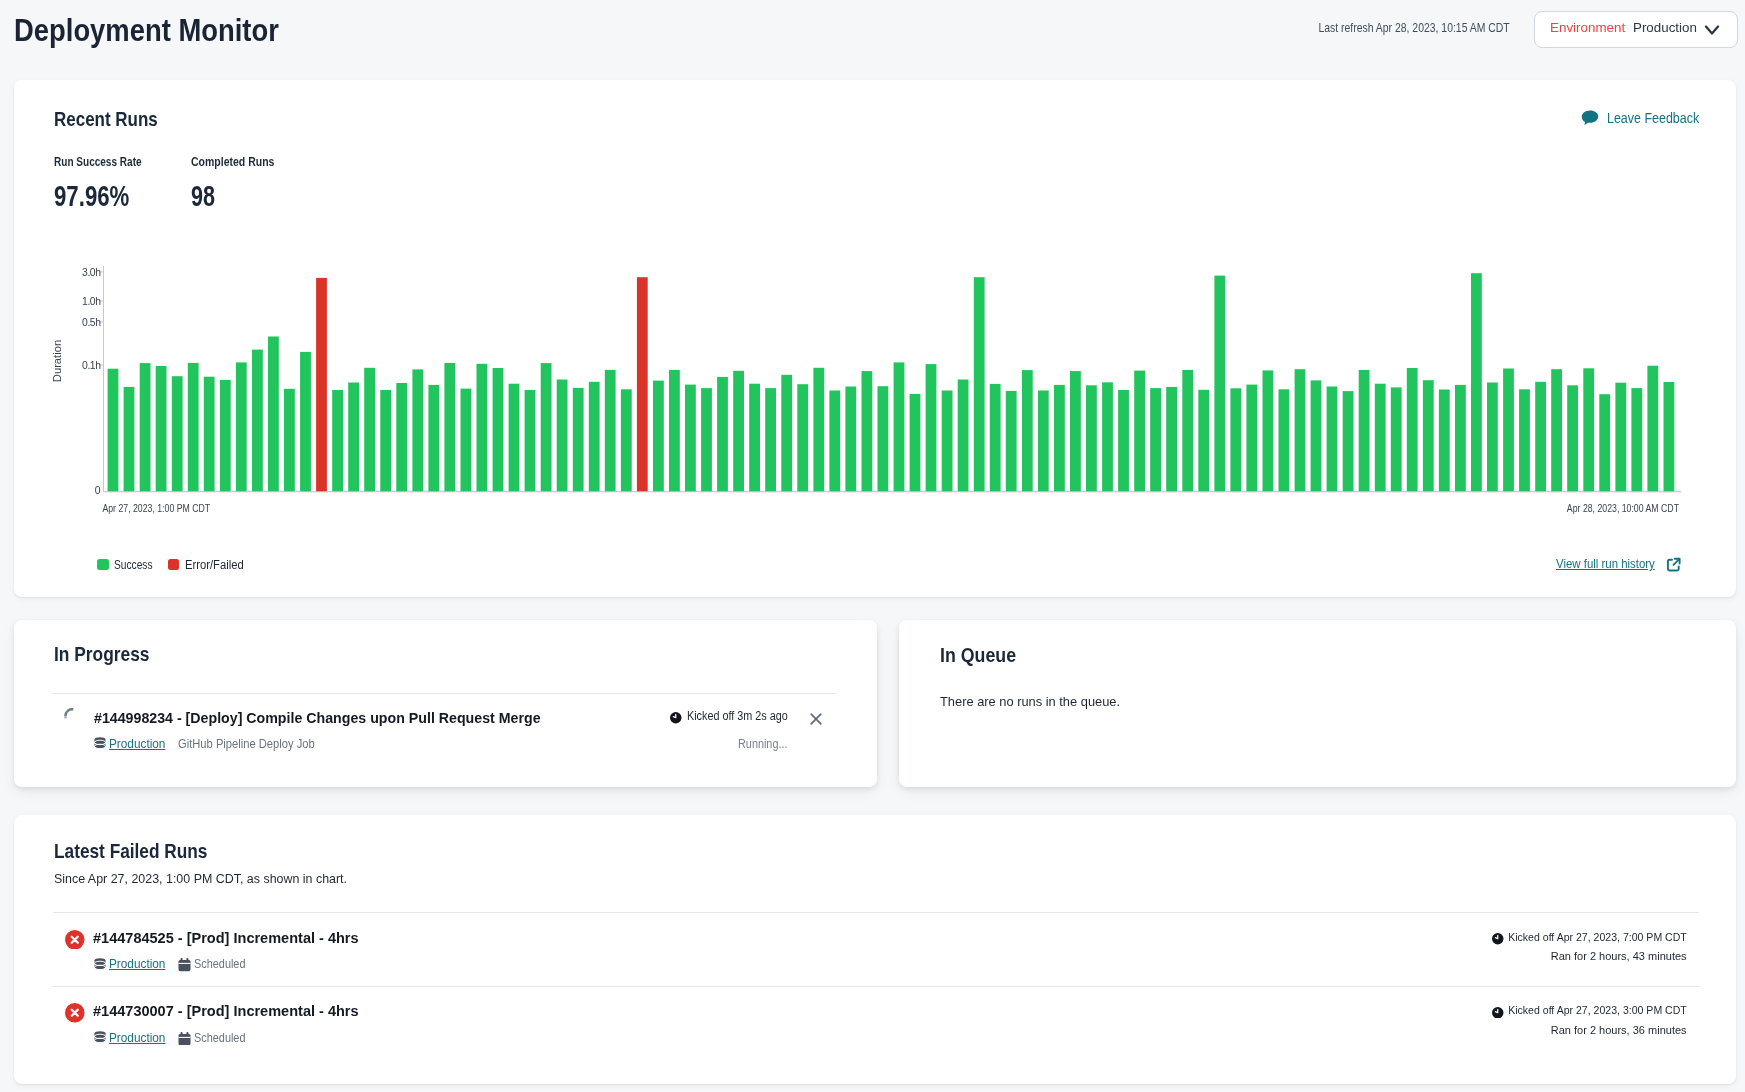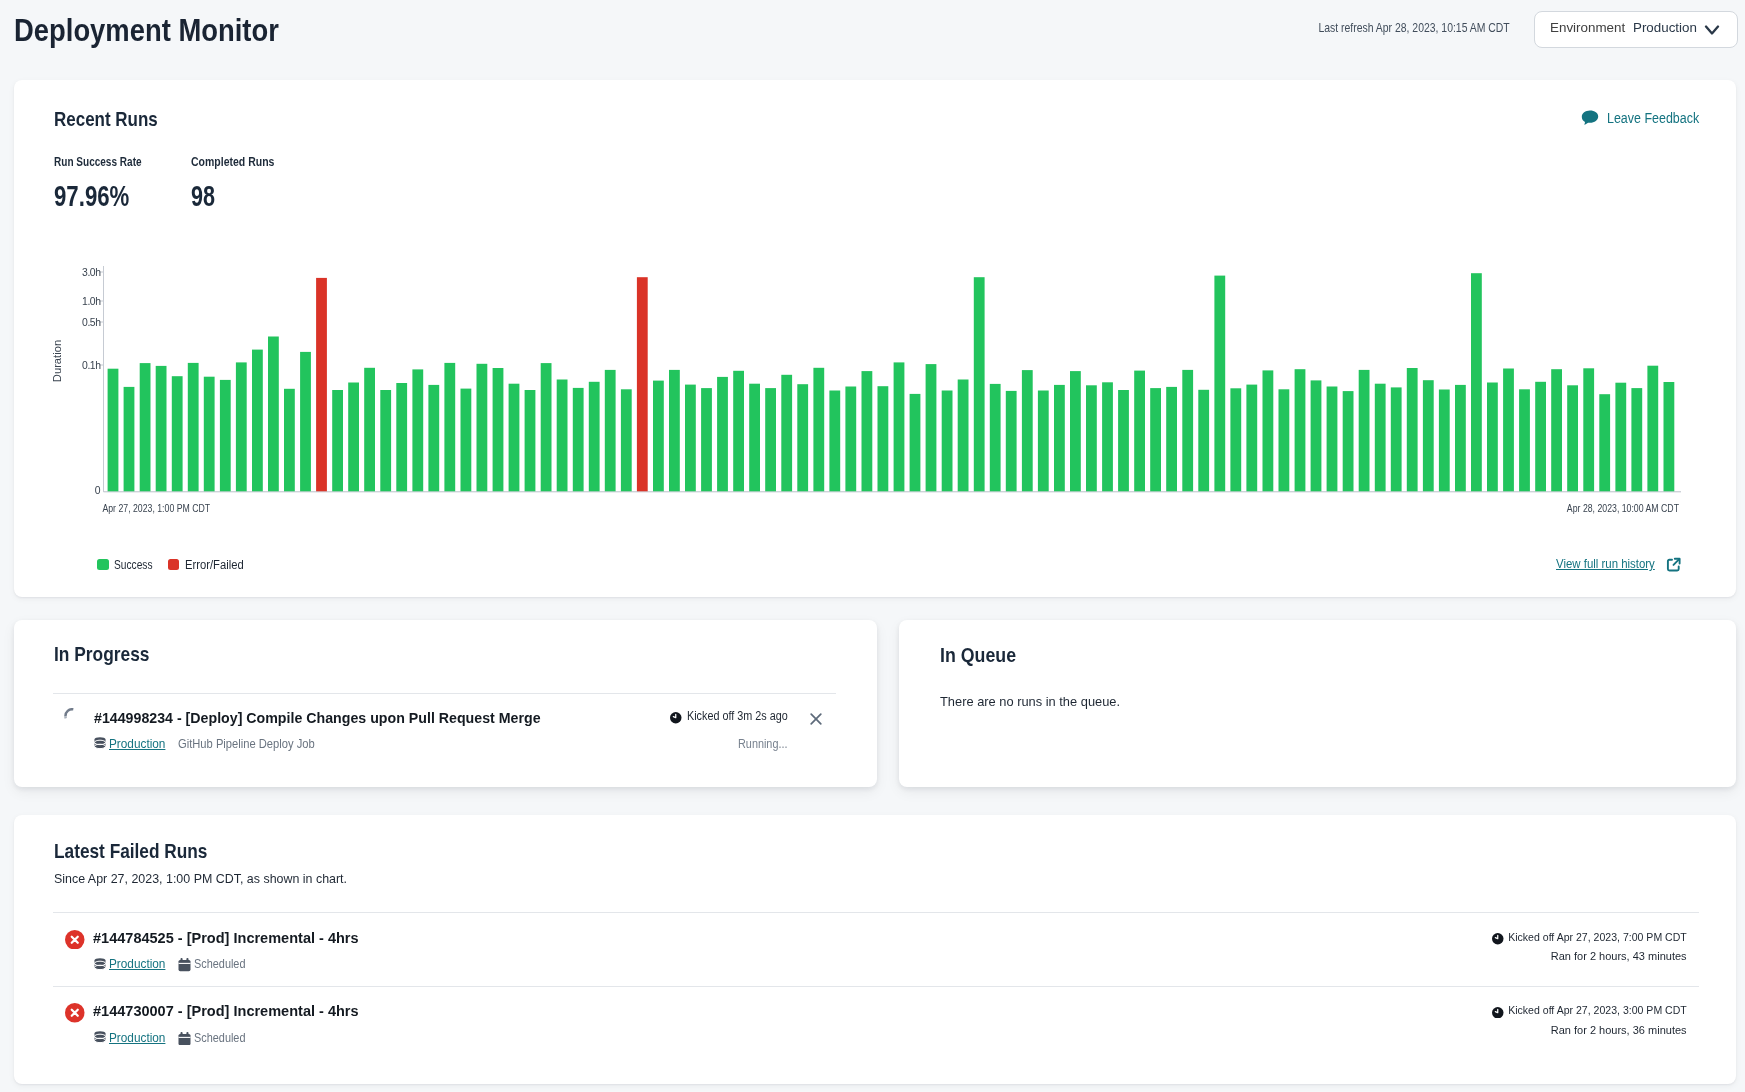--- a/index.html
+++ b/index.html
@@ -9,21 +9,21 @@
   .abs { position:absolute; white-space:nowrap; line-height:1; }
   .card { position:absolute; background:#fff; border-radius:8px;
     box-shadow:0 1px 2px rgba(16,24,40,.06), 0 2px 6px rgba(16,24,40,.05); }
 </style>
 </head>
 <body>
 
 <div class="abs" style="left:14px; top:15.0px; font-size:31px; transform:scaleX(0.884); transform-origin:left top; font-weight:bold;color:#1a2433;">Deployment Monitor</div>
 <div class="abs" style="right:235.5px; top:21.9px; font-size:12.7px; transform:scaleX(0.822); transform-origin:right top; color:#414d5b;">Last refresh Apr 28, 2023, 10:15 AM CDT</div>
 <div class="abs" style="left:1534px; top:11px; width:204px; height:37px; background:#fff; border:1px solid #d3d8de; border-radius:8px;"></div>
-<div class="abs" style="left:1550px; top:21.3px; font-size:13.4px; transform:scaleX(1.000); transform-origin:left top; color:#404040;">Environment</div>
+<div class="abs" style="left:1550px; top:21.3px; font-size:13.4px; transform:scaleX(1.000); transform-origin:left top; color:#ef4444;">Environment</div>
 <div class="abs" style="left:1633.4px; top:21.3px; font-size:13.4px; transform:scaleX(0.997); transform-origin:left top; color:#2a3848;">Production</div>
 <svg class="abs" style="left:1704px; top:25px;" width="16" height="11" viewBox="0 0 16 11">
     <path d="M2 1.5 L8 8.5 L14 1.5" fill="none" stroke="#2a3848" stroke-width="2.3" stroke-linecap="round" stroke-linejoin="round"></path>
   </svg>
 <div class="card" style="left:14px; top:80px; width:1722px; height:517px;"></div>
 <div class="abs" style="left:54px; top:107.7px; font-size:21px; transform:scaleX(0.808); transform-origin:left top; font-weight:bold;color:#1a2839;">Recent Runs</div>
 <svg class="abs" style="left:1581px; top:109.5px;" width="18" height="15.5" viewBox="0 0 18 15.5">
     <path d="M9 0.6 C4.4 0.6 0.8 3.4 0.8 6.9 c0 2.1 1.3 3.9 3.2 5 L3.4 15 l3.7-2.3 c0.6 0.1 1.2 0.16 1.9 0.16 c4.6 0 8.2-2.8 8.2-6.3 S13.6 0.6 9 0.6 Z" fill="#147380"></path>
   </svg>
 <div class="abs" style="left:1606.5px; top:110.4px; font-size:15.5px; transform:scaleX(0.804); transform-origin:left top; color:#147380;">Leave Feedback</div>

